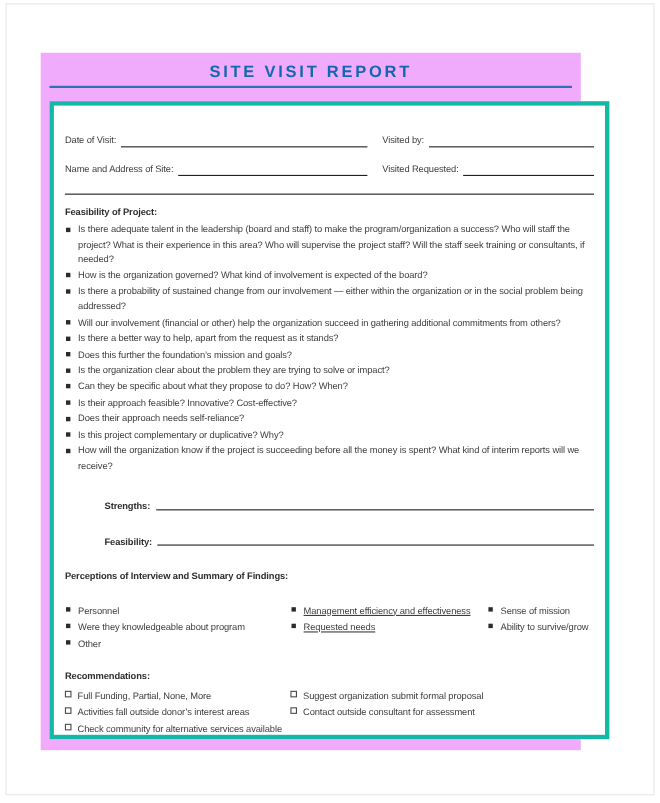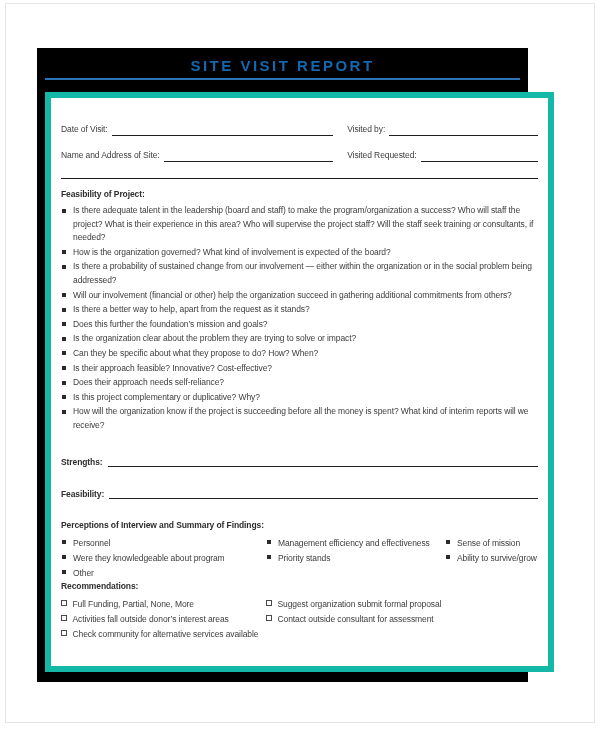--- a/index.html
+++ b/index.html
@@ -9,38 +9,38 @@
     color:#3d3d3d;
     position:relative;
     overflow:hidden;
   }
   .page-frame{
     position:absolute; left:5px; top:3px; right:5px; bottom:7px;
     border:1px solid #e6e6e6;
   }
   .blue-panel{
     position:absolute; left:37px; top:48px; width:491px; height:634px;
-    background:#000000;
+    background:#f0abfc;
   }
   .report-title{
     text-align:center;
     padding-top:9px;
     font-size:15px;
     font-weight:bold;
     letter-spacing:2.5px;
     color:#1268b0;
   }
   .title-rule{
     position:absolute; left:8px; right:8px; top:30px;
     height:2px; background:#2a73b6;
   }
   .form-box{
     position:absolute; left:8px; top:44px; width:509px; height:580px;
     background:#ffffff;
-    border:6px solid #14b8a6;
+    border:4px solid #14b8a6;
     padding:12px 10px 0 10px;
     overflow:hidden;
     font-size:8.5px;
     letter-spacing:-0.1px;
     line-height:13px;
   }
   .field-row{
     display:flex;
     align-items:flex-end;
     margin-top:8px;
@@ -71,39 +71,40 @@
   }
   .bullet-icon{
     flex:0 0 auto;
     width:4px; height:4px;
     background:#2b2b2b;
     margin:4.5px 7px 0 1px;
   }
   .q-text{ flex:1; line-height:13.6px; }
   .labeled-line-row{
     display:flex;
-    align-items:center;
+    align-items:flex-start;
+    margin-left:36px;
   }
   .labeled-line-row .section-heading{ padding-right:5px; white-space:nowrap; }
   .strengths-row{ margin-top:23px; }
   .weaknesses-row{ margin-top:19px; }
   .perceptions{ margin-top:18px; }
-  .col-grid{ display:flex; margin-top:3px; }
+  .col-grid{ display:flex; margin-top:17px; }
   .col-grid .col-1{ flex:0 0 205px; }
-  .col-grid .col-2{ flex:0 0 179px; }
+  .col-grid .col-2{ flex:0 0 179px;text-decoration:underline; }
   .col-grid .col-3{ flex:1; }
   .check-item{ display:flex; margin-top:1px; }
   .checkbox-icon{
     flex:0 0 auto;
     width:5.5px; height:5.5px;
     border:1px solid #4a4a4a;
     background:#ffffff;
     margin:3.5px 6px 0 0;
   }
-  .recommendations{ }
+  .recommendations{ margin-top:16px; }
   .rec-grid{ display:flex; margin-top:3px; }
   .rec-grid .col-1{ flex:0 0 205px; }
   .rec-grid .col-2{ flex:1; }
   .c-item{ line-height:14px; }
 </style>
 </head>
 <body>
 
 <div class="page-frame"></div>
 
@@ -216,21 +217,21 @@
               <span>Other</span>
             </div>
         </div>
         <div class="col-2">
           <div class="q-item c-item">
               <span class="bullet-icon"></span>
               <span>Management efficiency and effectiveness</span>
             </div>
           <div class="q-item c-item">
               <span class="bullet-icon"></span>
-              <span>Priority stands</span>
+              <span>Requested needs</span>
             </div>
         </div>
         <div class="col-3">
           <div class="q-item c-item">
               <span class="bullet-icon"></span>
               <span>Sense of mission</span>
             </div>
           <div class="q-item c-item">
               <span class="bullet-icon"></span>
               <span>Ability to survive/grow</span>

